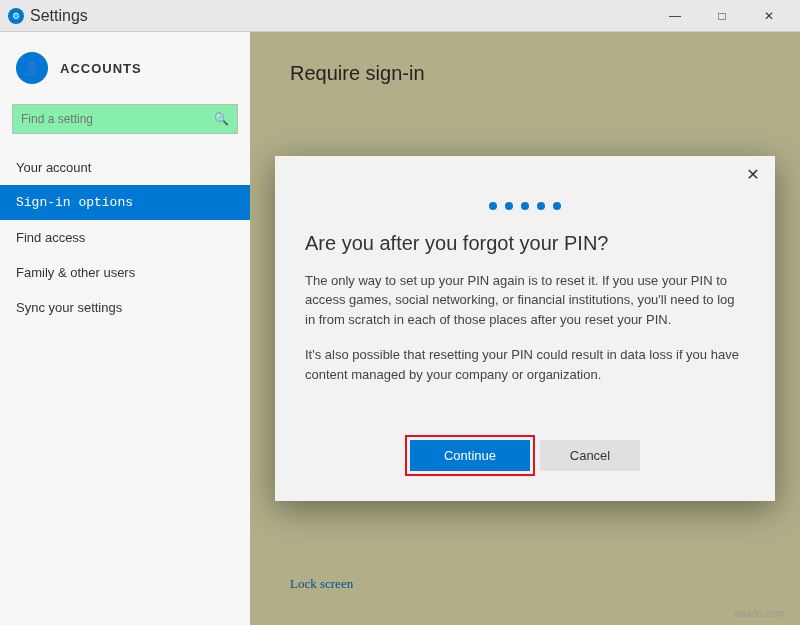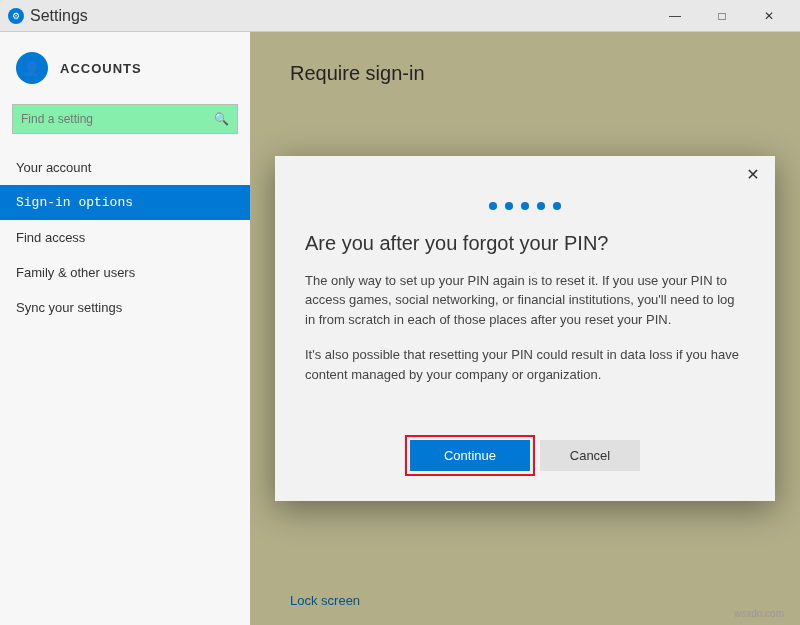--- a/index.html
+++ b/index.html
@@ -90,22 +90,22 @@
       flex: 1;
       background: #fef9c3;
       padding: 30px 40px;
       position: relative;
       overflow: hidden;
     }
     .content-title {
       font-size: 20px; color: #333; font-weight: 300; margin-bottom: 20px;
     }
     .lock-screen-link {
-      position: absolute; bottom: 17px; left: 40px;
-      color: #0078d4; font-size: 13px; cursor: pointer; text-decoration: none;
+      position: absolute; bottom: 33px; left: 40px;
+      color: #0078d4; font-size: 13px; cursor: pointer; text-decoration: none; font-family: Liberation Serif, serif;
     }
 
     
     .overlay {
       position: absolute; top: 0; left: 0; right: 0; bottom: 0;
       background: rgba(0,0,0,0.3);
       display: flex;
       align-items: center;
       justify-content: center;
       z-index: 10;

